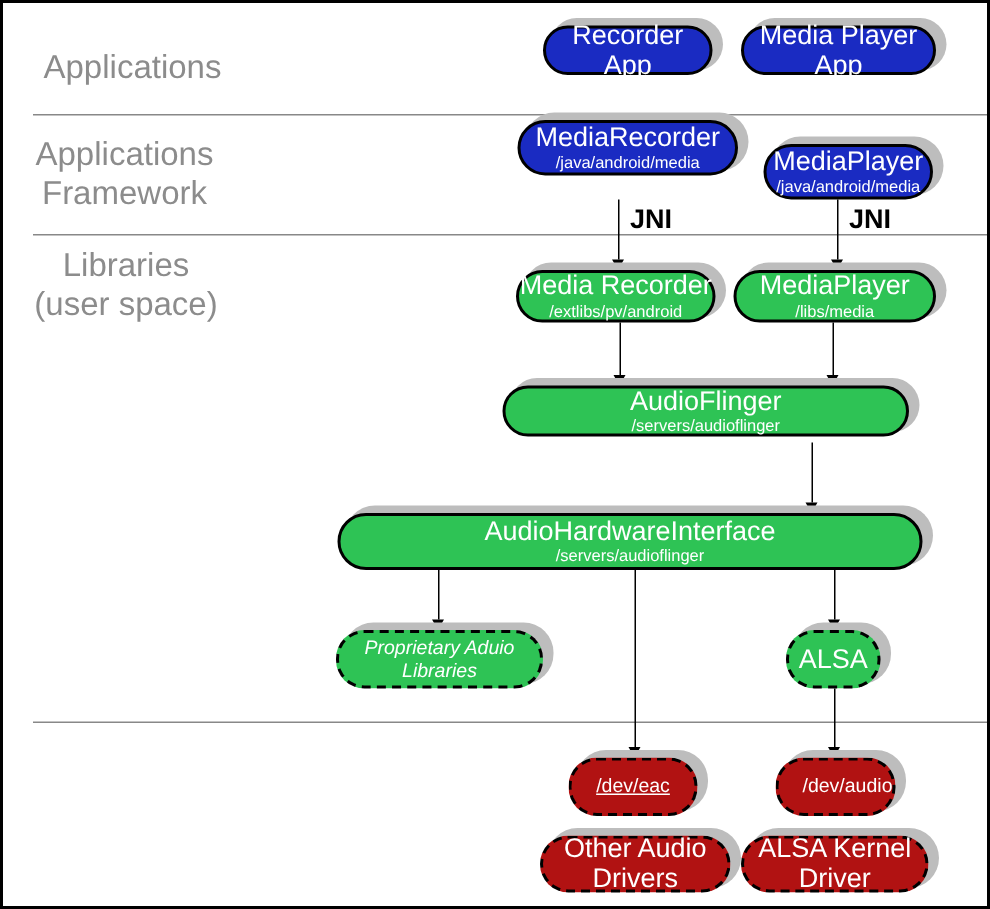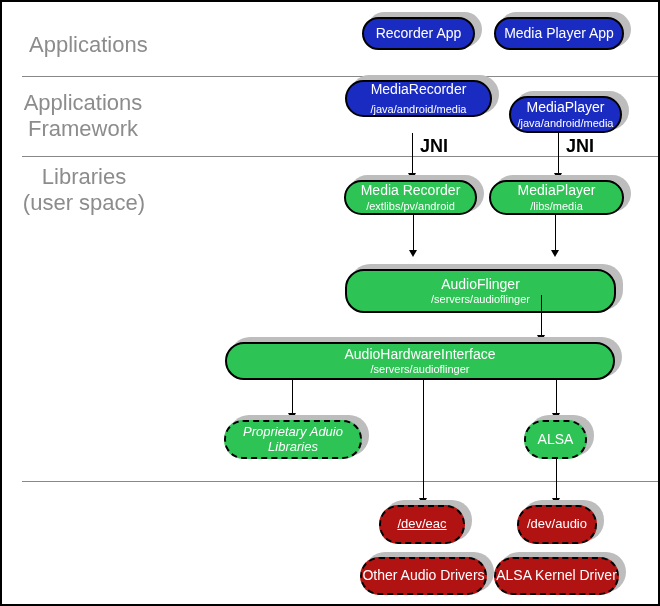--- a/index.html
+++ b/index.html
@@ -40,40 +40,40 @@
     box-sizing:border-box;
     border:2px solid #000;
     border-radius:19px;
     color:#fff;
     display:flex;flex-direction:column;
     align-items:center;justify-content:center;
     text-align:center;
     box-shadow:6px -4px 0 1px var(--shadow-gray);
     line-height:1.1;
   }
-  .node .title{font-size:14px;}
+  .node .title{font-size:18px;}
   .node .subtitle{font-size:11px;margin-top:1px;}
   .node.blue{background:var(--blue);}
   .node.green{background:var(--green);}
   .node.red{background:var(--red);}
   .node.dashed{border-style:dashed;border-width:2px;}
 
   .n-recorder-app{left:360px;top:15px;width:113px;height:33px;}
   .n-media-player-app{left:492px;top:15px;width:130px;height:33px;}
   .n-mediarecorder-fw{left:343px;top:78px;width:147px;height:37px;justify-content:space-between;}
   .n-mediaplayer-fw{left:507px;top:94px;width:113px;height:37px;}
   .n-media-recorder-lib{left:342px;top:178px;width:133px;height:35px;}
   .n-mediaplayer-lib{left:487px;top:178px;width:135px;height:35px;}
-  .n-audioflinger{left:343px;top:255px;width:271px;height:44px;margin-top:12px;}
+  .n-audioflinger{left:333px;top:255px;width:271px;height:34px;}
   .n-ahi{left:223px;top:340px;width:390px;height:38px;}
   .n-proprietary{left:222px;top:418px;width:138px;height:39px;font-size:13px;font-style:italic;}
   .n-proprietary .title{font-size:13px;}
   .n-alsa{left:522px;top:418px;width:63px;height:39px;}
   .n-dev-eac{left:377px;top:503px;width:86px;height:39px;text-decoration:underline;}
-  .n-dev-audio{left:515px;top:503px;width:80px;height:39px;}
+  .n-dev-audio{left:515px;top:503px;width:80px;height:39px;align-items:flex-end;}
   .n-other-drivers{left:358px;top:555px;width:127px;height:38px;}
   .n-alsa-driver{left:492px;top:555px;width:125px;height:38px;}
   .n-dev-eac .title,.n-dev-audio .title{font-size:13px;}
 
   
   .arrow{
     position:absolute;width:1px;background:#000;
   }
   .arrow::after{
     content:"";position:absolute;left:-4px;bottom:-7px;

